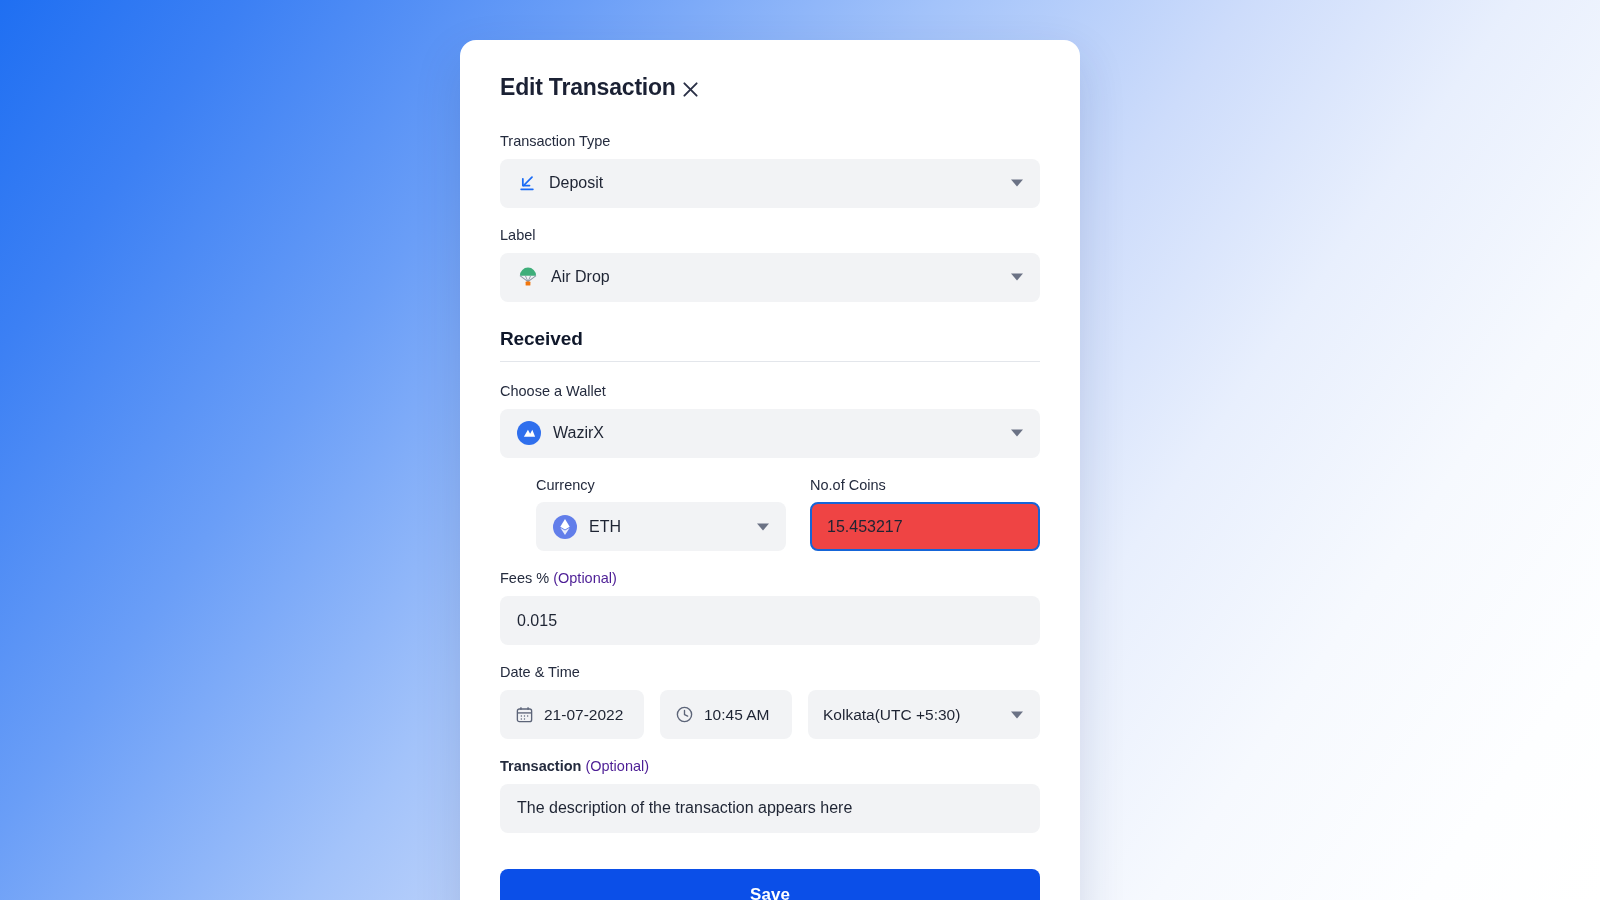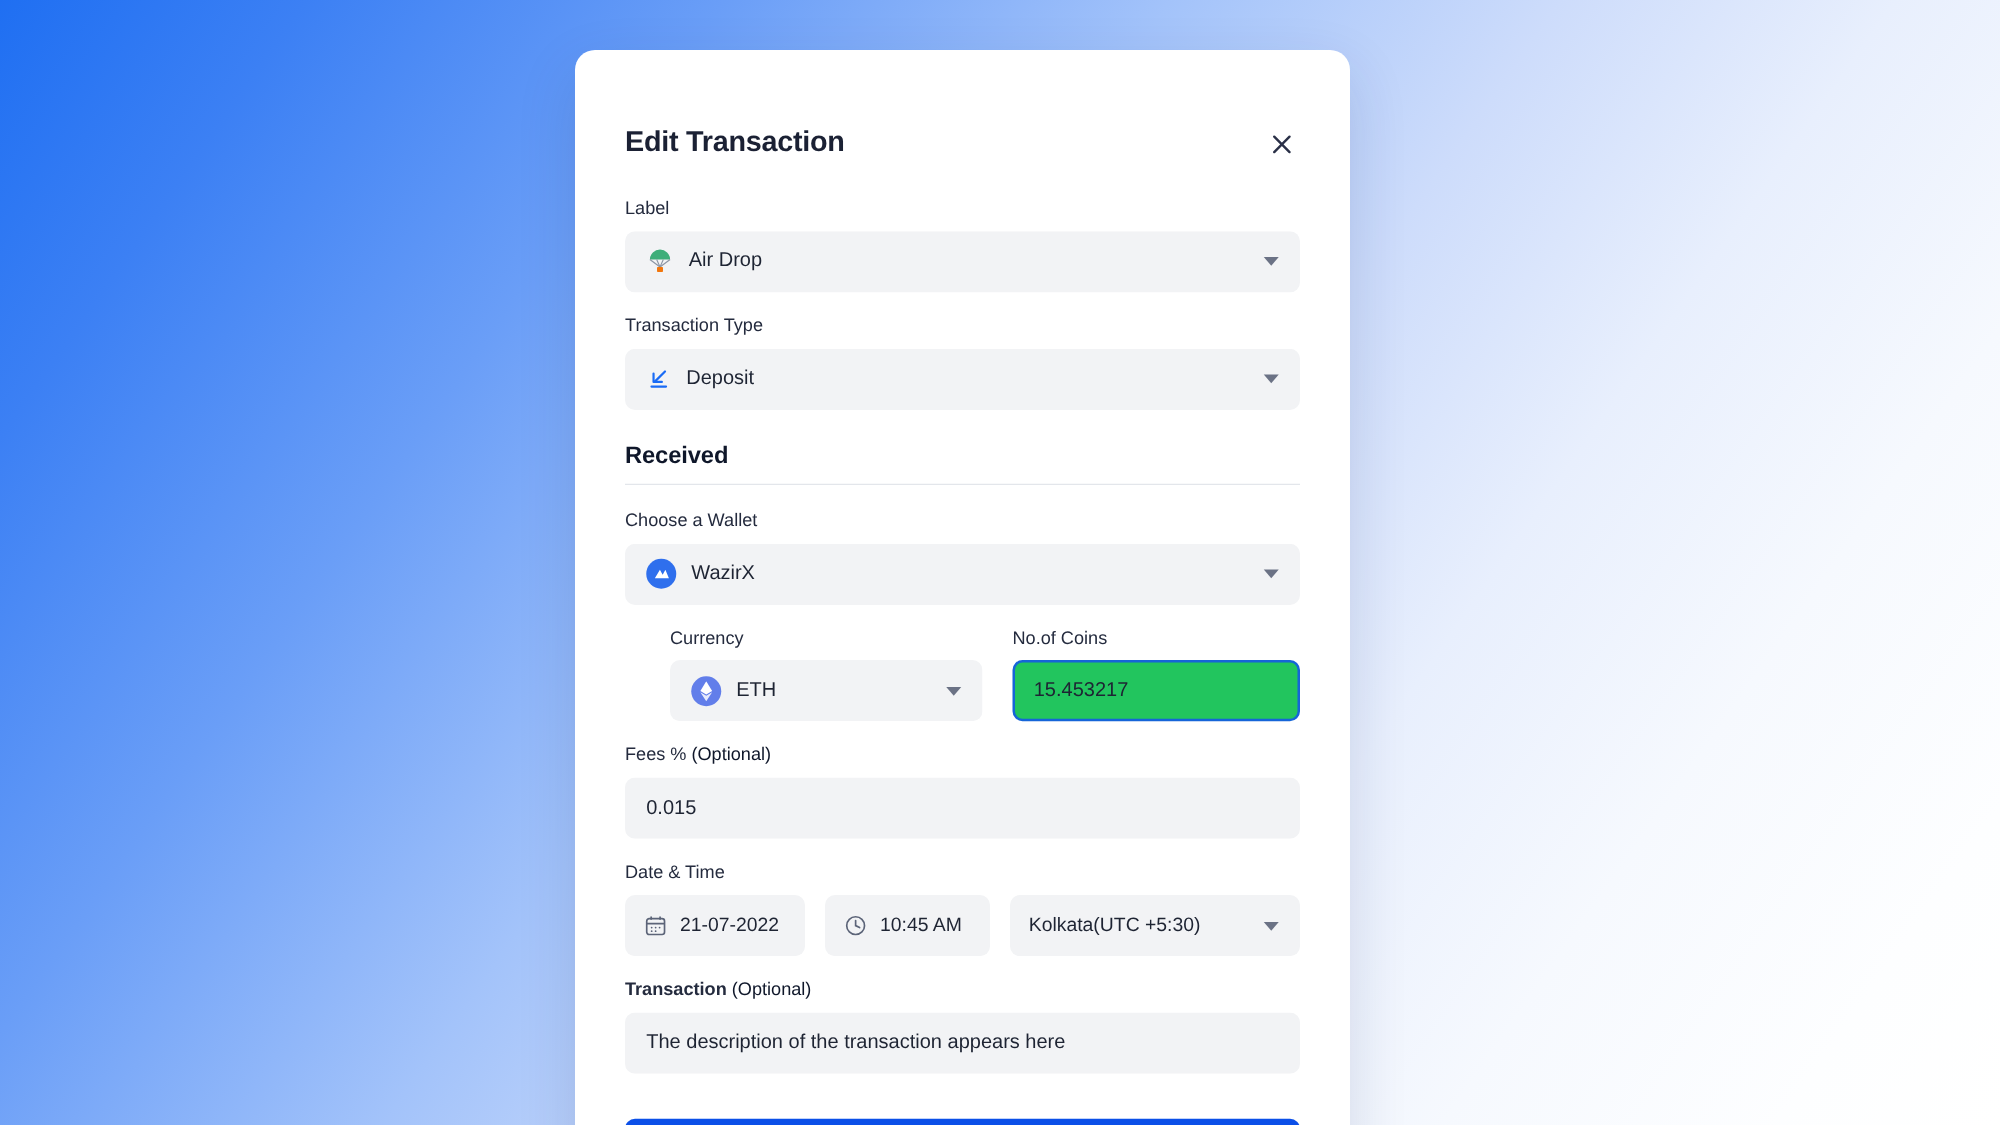--- a/index.html
+++ b/index.html
@@ -36,23 +36,21 @@
     background: #FFFFFF;
     border-radius: 16px 16px 0 0;
     box-shadow: 0 18px 48px rgba(20, 45, 100, 0.14);
     padding: 34px 40px 0 40px;
   }
 
   
   .card-header {
     display: flex;
     align-items: flex-start;
-    justify-content: space-between;
     margin-bottom: 26px;
-    margin-top: 26px;
   }
   .card-title {
     font-size: 23px;
     font-weight: bold;
     color: #1B2134;
     letter-spacing: -0.2px;
     line-height: 1.2;
   }
   .close-btn {
     width: 30px; height: 30px;
@@ -65,21 +63,21 @@
 
   
   .field { margin-bottom: 18px; }
   .field-label {
     font-size: 14.5px;
     color: #242B3E;
     margin-bottom: 8px;
     line-height: 1.3;
   }
   .field-label .optional {
-    color: #0f172a;
+    color: #4c1d95;
     font-weight: normal;
   }
   .field-label.strong { font-weight: bold; }
 
   .control {
     position: relative;
     height: 49px;
     background: #F2F3F5;
     border-radius: 8px;
     display: flex;
@@ -109,21 +107,21 @@
     top: 50%;
     transform: translateY(-50%);
     width: 0; height: 0;
     border-left: 6px solid transparent;
     border-right: 6px solid transparent;
     border-top: 7px solid #6B7285;
   }
 
   
   .control.focused {
-    background: #22c55e;
+    background: #ef4444;
     border: 2px solid #1565D8;
     padding: 0 15px;
   }
 
   
   .section {
     margin-top: 26px;
     margin-bottom: 20px;
   }
   .section-title {
@@ -196,46 +194,46 @@
       <span>
         <svg width="21" height="21" viewBox="0 0 24 24" fill="none" stroke="#2A3047" stroke-width="2.2" stroke-linecap="round">
           <line x1="5" y1="5" x2="19" y2="19"></line>
           <line x1="19" y1="5" x2="5" y2="19"></line>
         </svg>
       </span>
     </button>
   </div>
 
   <div class="field">
+    <div class="field-label">Transaction Type</div>
+    <div class="control">
+      <span class="leading">
+        <svg width="20" height="20" viewBox="0 0 24 24" fill="none" stroke="#1A6BF5" stroke-width="2.1" stroke-linecap="round" stroke-linejoin="round">
+          <line x1="18" y1="5" x2="8" y2="15"></line>
+          <polyline points="15,15 7,15 7,7"></polyline>
+          <line x1="5" y1="19.5" x2="19" y2="19.5"></line>
+        </svg>
+      </span>
+      <span class="value">Deposit</span>
+      <span class="chevron"></span>
+    </div>
+  </div>
+
+  <div class="field">
     <div class="field-label">Label</div>
     <div class="control">
       <span class="leading">
         <svg width="22" height="22" viewBox="0 0 24 24">
           <path d="M3.2 10.5 A8.8 8.8 0 0 1 20.8 10.5 Z" fill="#3FAE7A"></path>
           <path d="M3.2 10.5 L12 17 L20.8 10.5" fill="none" stroke="#8D96A5" stroke-width="1.1"></path>
           <path d="M9.1 10.5 L12 17 M14.9 10.5 L12 17" fill="none" stroke="#8D96A5" stroke-width="1"></path>
           <rect x="9.4" y="17" width="5.2" height="4.4" rx="0.7" fill="#F2760C"></rect>
         </svg>
       </span>
       <span class="value">Air Drop</span>
-      <span class="chevron"></span>
-    </div>
-  </div>
-
-  <div class="field">
-    <div class="field-label">Transaction Type</div>
-    <div class="control">
-      <span class="leading">
-        <svg width="20" height="20" viewBox="0 0 24 24" fill="none" stroke="#1A6BF5" stroke-width="2.1" stroke-linecap="round" stroke-linejoin="round">
-          <line x1="18" y1="5" x2="8" y2="15"></line>
-          <polyline points="15,15 7,15 7,7"></polyline>
-          <line x1="5" y1="19.5" x2="19" y2="19.5"></line>
-        </svg>
-      </span>
-      <span class="value">Deposit</span>
       <span class="chevron"></span>
     </div>
   </div>
 
   <div class="section">
     <div class="section-title">Received</div>
     <div class="section-rule"></div>
   </div>
 
   <div class="field">

